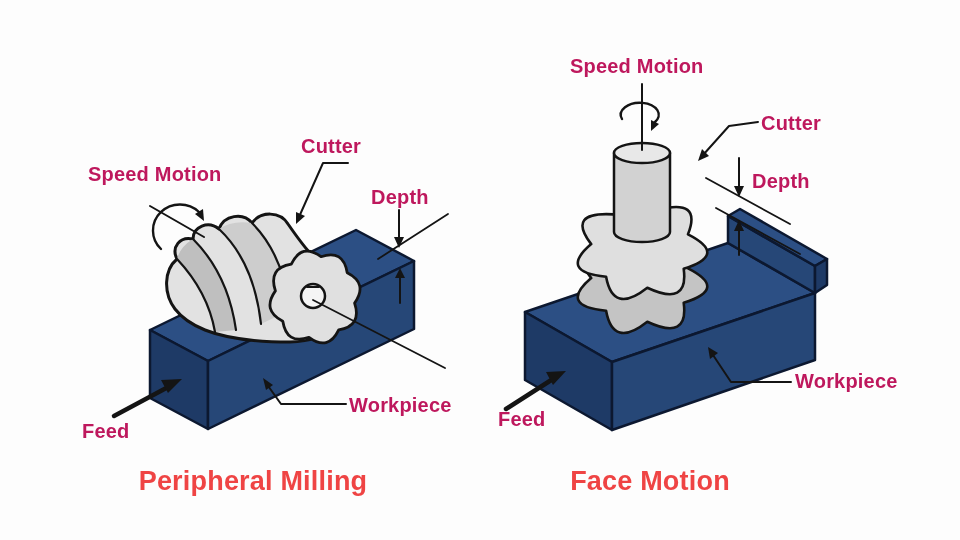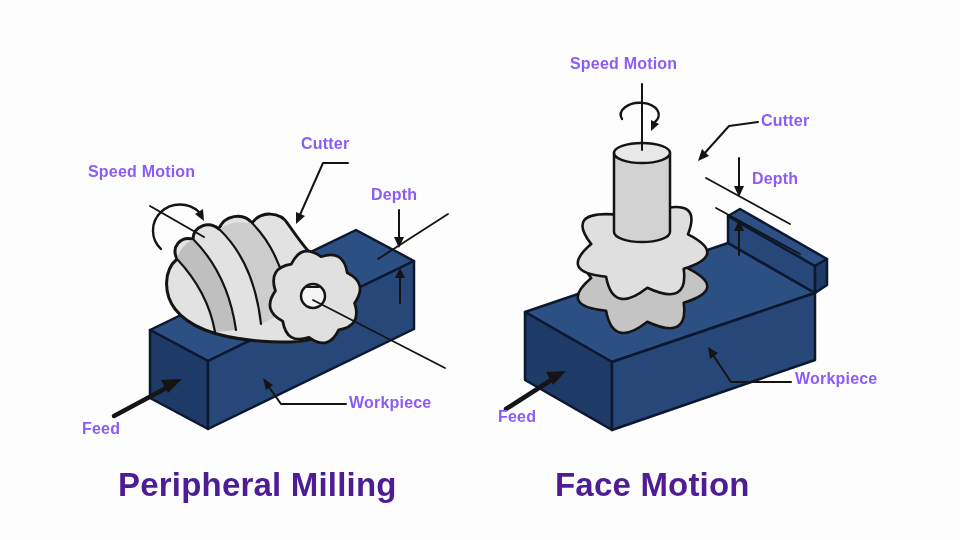--- a/index.html
+++ b/index.html
@@ -2,25 +2,25 @@
 <html><head>
 <meta charset="utf-8">
 <style>
   html,body{margin:0;padding:0;background:#ffffff;}
   .canvas{
     position:relative;width:960px;height:540px;background:#fdfdfd;overflow:hidden;
     font-family:"Liberation Sans",sans-serif;
   }
   .canvas svg{position:absolute;left:0;top:0;}
   .lbl{
-    position:absolute;color:#8b5cf6;font-weight:bold;font-size:16px;
+    position:absolute;color:#be185d;font-weight:bold;font-size:20px;
     white-space:nowrap;letter-spacing:0.2px;
   }
   .title{
-    position:absolute;color:#4c1d95;font-weight:bold;font-size:33px;
+    position:absolute;color:#ef4444;font-weight:bold;font-size:27px;
     text-align:center;white-space:nowrap;letter-spacing:0.2px;
   }
 </style>
 </head>
 <body>
 
 <div class="canvas">
 
   <svg width="960" height="540" viewBox="0 0 960 540">
 

